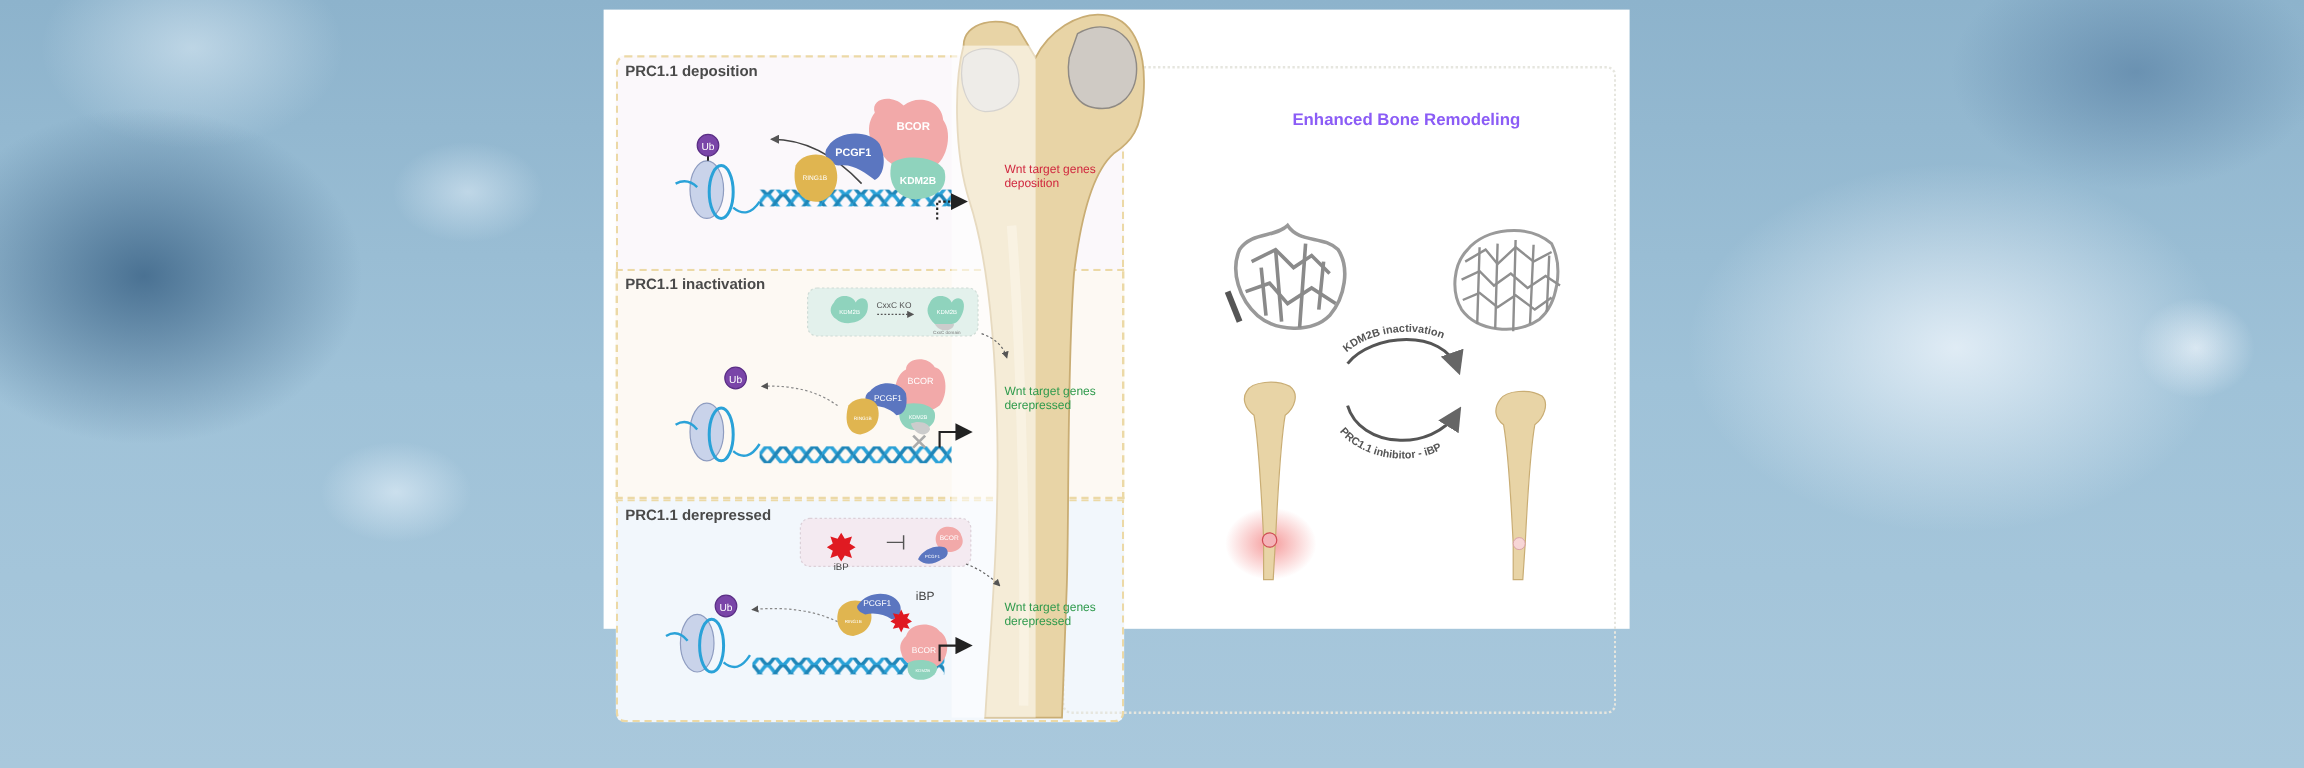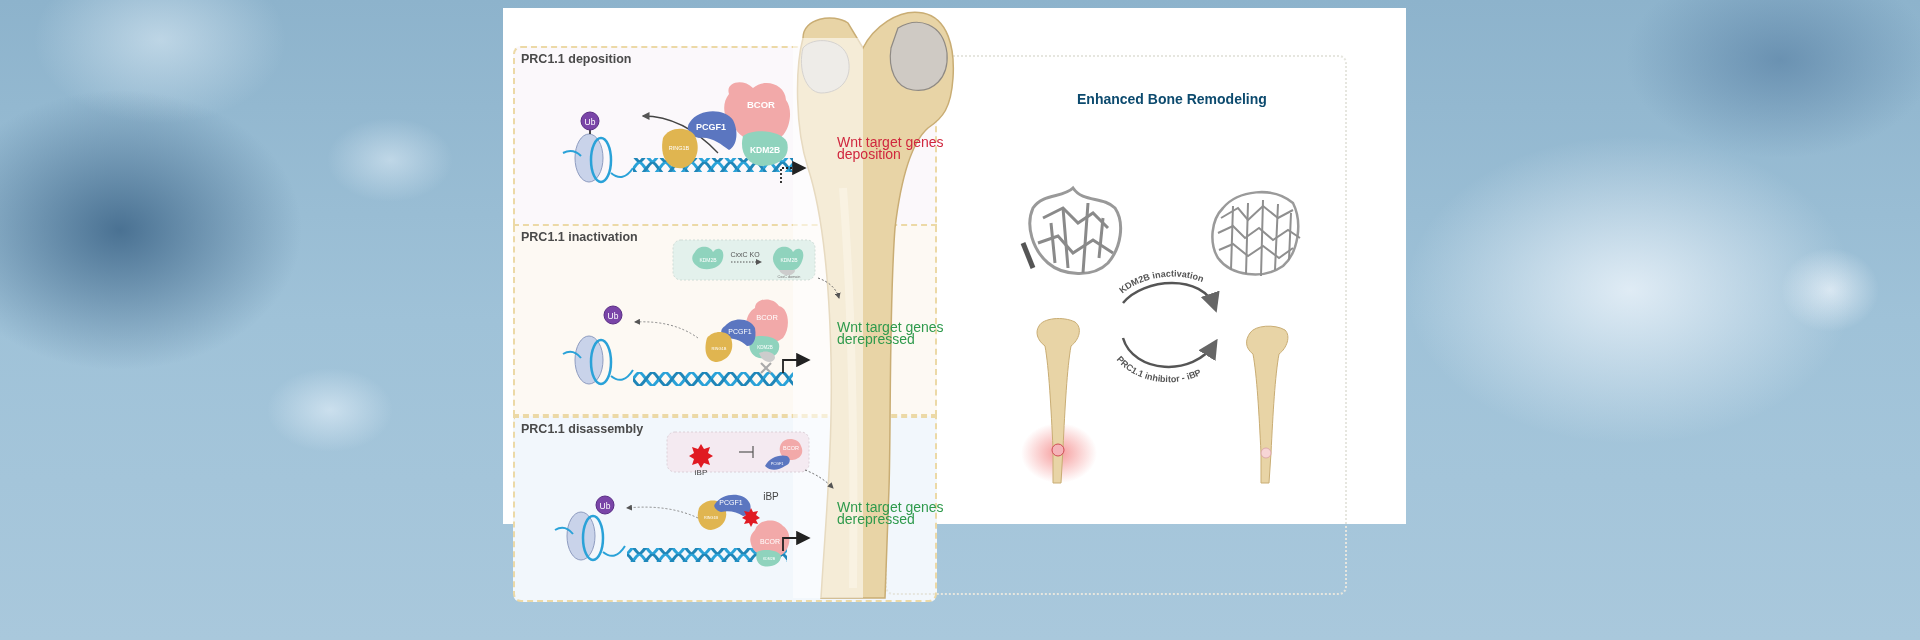--- a/index.html
+++ b/index.html
@@ -12,60 +12,59 @@
       radial-gradient(ellipse 90px 60px at 330px 410px, rgba(225,238,248,0.65), rgba(225,238,248,0) 70%),
       radial-gradient(ellipse 90px 60px at 390px 160px, rgba(225,238,248,0.55), rgba(225,238,248,0) 70%),
       radial-gradient(ellipse 320px 220px at 1630px 290px, rgba(235,243,250,0.85), rgba(235,243,250,0) 70%),
       radial-gradient(ellipse 220px 140px at 1780px 60px, rgba(90,130,165,0.7), rgba(90,130,165,0) 70%),
       radial-gradient(ellipse 70px 60px at 1830px 290px, rgba(240,246,252,0.7), rgba(240,246,252,0) 70%),
       linear-gradient(180deg, #8db3cc 0%, #9fc2d8 50%, #a9c8dc 100%);
   }
   .card {
     position:absolute; left:503px; top:8px; width:855px; height:516px;
     background:#ffffff;
-    padding-left:48px;
   }
   .panel {
     position:absolute; left:10px; width:424px;
     border:2px dashed #ecd9a6; box-sizing:border-box;
   }
   .panel.p1 { top:38px; height:180px; background:#fbf8fb; border-radius:8px 8px 0 0; }
   .panel.p2 { top:218px; height:190px; background:#fdf9f3; border-top:none; }
   .panel.p3 { top:408px; height:186px; background:#f2f7fc; border-radius:0 0 8px 8px; }
   .panel-title {
     position:absolute; left:6px; top:4px; font-size:12.5px; font-weight:bold; color:#4a4a4a;
   }
   .wnt-label {
-    position:absolute; font-size:14px; line-height:12px;
+    position:absolute; font-size:10px; line-height:12px;
   }
   .wnt-label.repressed { color:#d0273e; }
   .wnt-label.derepressed { color:#2e9a4c; }
   .right-panel {
     position:absolute; left:382px; top:47px; width:462px; height:540px;
     border:2px dotted #e6e6df; border-radius:8px; box-sizing:border-box;
   }
   .rp-title {
-    position:absolute; left:574px; top:83px; font-size:14px; font-weight:bold; color:#0c4a6e;
+    position:absolute; left:574px; top:83px; font-size:14px; font-weight:bold; color:#8b5cf6;
   }
   .svg-layer { position:absolute; left:0; top:0; }
   .small-txt { font-family:"Liberation Sans", sans-serif; }
 </style>
 </head>
 <body>
 
 <div class="card">
 
   <div class="panel p1">
     <div class="panel-title">PRC1.1 deposition</div>
   </div>
   <div class="panel p2">
     <div class="panel-title">PRC1.1 inactivation</div>
   </div>
   <div class="panel p3">
-    <div class="panel-title">PRC1.1 disassembly</div>
+    <div class="panel-title">PRC1.1 derepressed</div>
   </div>
 
   <div class="right-panel"></div>
 
   <svg class="svg-layer" width="855" height="600" viewBox="0 0 855 600">
     <defs>
       <pattern id="dna" x="0" y="0" width="26" height="14" patternUnits="userSpaceOnUse">
         <path d="M0 7 C6.5 -2, 6.5 -2, 13 7 S19.5 16, 26 7" stroke="#2aa2d8" stroke-width="3" fill="none"></path>
         <path d="M0 7 C6.5 16, 6.5 16, 13 7 S19.5 -2, 26 7" stroke="#1f86b8" stroke-width="3" fill="none"></path>
       </pattern>

